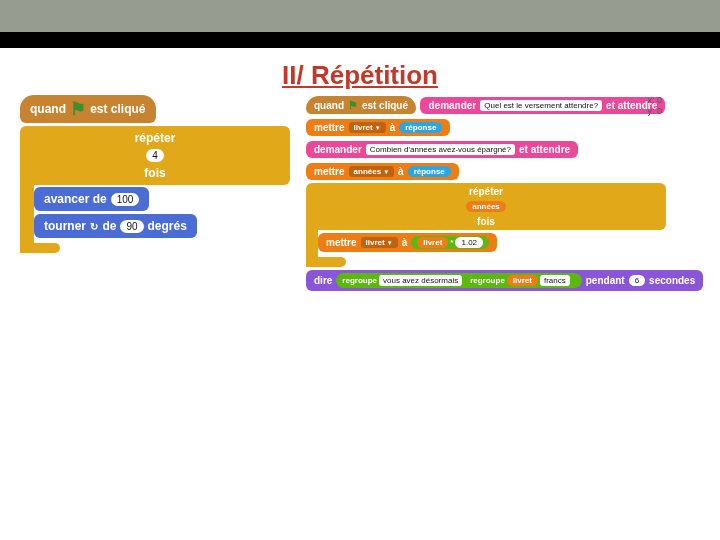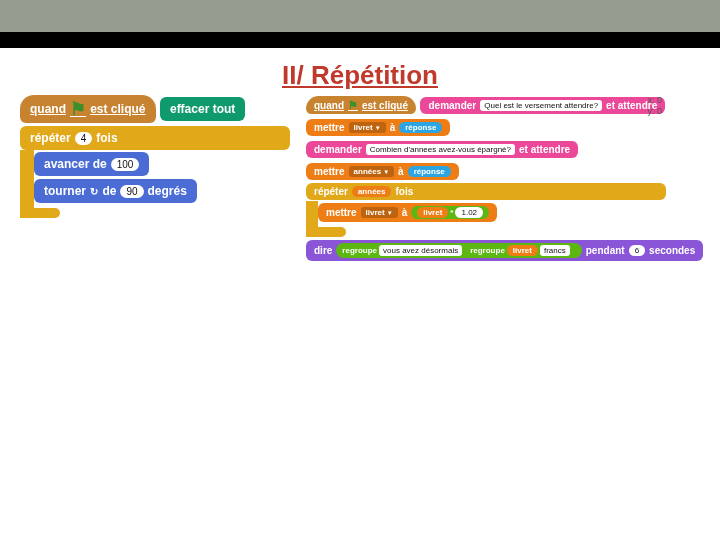--- a/index.html
+++ b/index.html
@@ -113,23 +113,23 @@
     position: absolute; left: 0; top: 18px; bottom: 0; width: 12px;
   }
 
   
   .left .block, .left .ctop, .left .cbot { font-size: 12px; padding: 5px 10px; }
   .left .pill, .left .slot { font-size: 10px; }
   .left .cblock .cinner { margin-left: 14px; }
   .left .cblock .cside { width: 14px; top: 24px; }
 
   
-  .c-event { background: #c88330; text-decoration: underline; }
+  .c-event { background: #c88330; }
   .c-pen   { background: #0e9a6c; }
-  .c-ctrl  { background: #e1a91a; }
+  .c-ctrl  { background: #e1a91a; flex-direction: column; }
   .c-move  { background: #4a6cd4; }
   .c-sense { background: #ec4899; text-align: center; }
   .c-data  { background: #ee7d16; }
   .c-looks { background: #8a55d7; }
 
   .coord {
     position: absolute;
     top: 0; right: 4px;
     font-size: 9px;
     font-family: "Segoe UI", Arial, sans-serif;
@@ -149,23 +149,20 @@
 <div class="body-text">
 </div>
 
 <div class="row">
 
   <div class="col left" style="width:270px;">
     <div class="block hat c-event">
       <span>quand</span>
       <span class="flag-big">⚑</span>
       <span>est cliqué</span>
-    </div>
-    <div class="block c-pen">
-      <span>effacer tout</span>
     </div>
     <div class="cblock">
       <div class="ctop c-ctrl">
         <span>répéter</span>
         <span class="pill">4</span>
         <span>fois</span>
       </div>
       <div class="cside c-ctrl"></div>
       <div class="cinner">
         <div class="block c-move">

